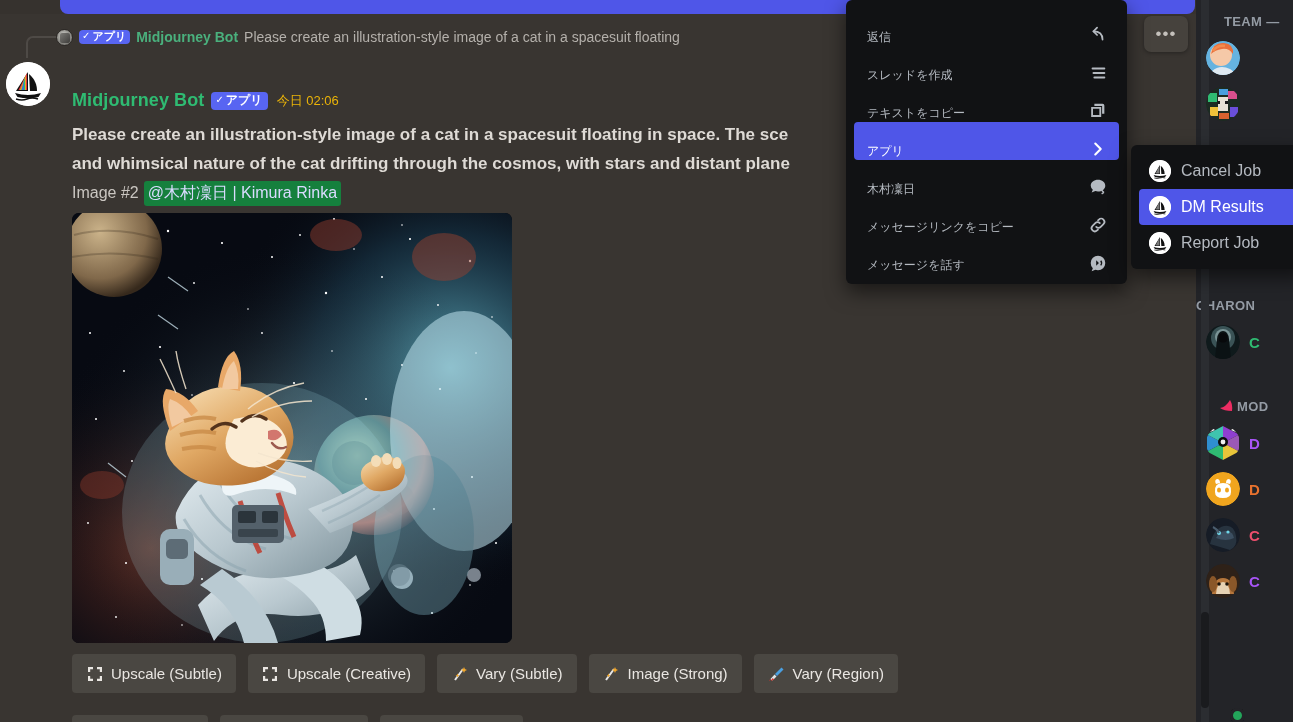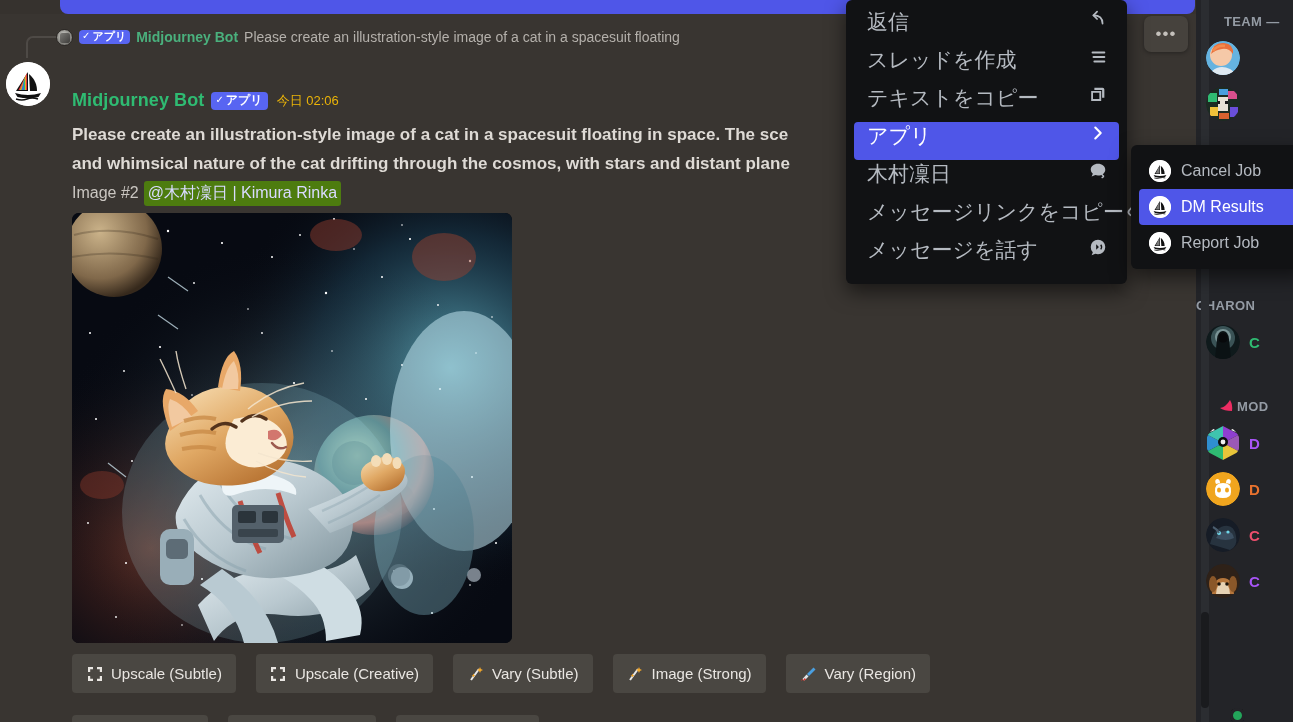--- a/index.html
+++ b/index.html
@@ -78,35 +78,35 @@
     width: 1110px; color: #dedad5; font-size: 17px; font-weight: 700;
     line-height: 29px; white-space: nowrap; overflow: hidden;
   }
   .msg-line2 { position: absolute; left: 72px; top: 101px;
     width: 1110px; color: #dedad5; font-size: 17px; font-weight: 700;
     line-height: 29px; white-space: nowrap; overflow: hidden; }
   .msg-line3 { position: absolute; left: 72px; top: 133px;
     display: flex; align-items: baseline; gap: 5px; white-space: nowrap; }
   .img-label { color: #cac6c1; font-size: 16px; }
   .mention {
-    background: #4d7c0f; color: #d9dbff; border-radius: 3px;
+    background: #15803d; color: #d9dbff; border-radius: 3px;
     padding: 2px 4px; font-size: 16px;
   }
 
   
   .gen-image {
     position: absolute; left: 72px; top: 165px;
     width: 440px; height: 430px; border-radius: 7px; overflow: hidden;
     background: #05070e;
   }
   .gen-image svg { display: block; width: 100%; height: 100%; }
 
   
   .btn-rows { position: absolute; left: 72px; top: 606px; width: 1000px; }
-  .btn-row { display: flex; gap: 20px; margin-bottom: 22px; }
+  .btn-row { display: flex; gap: 12px; margin-bottom: 22px; }
   .dbtn {
     display: inline-flex; align-items: center; gap: 8px;
     background: #4a4742; border-radius: 4px;
     height: 39px; padding: 0 14px;
     color: #e9e6e2; font-size: 15px; font-weight: 500;
     cursor: pointer; white-space: nowrap;
   }
   .dbtn .bico { display: inline-flex; width: 17px; height: 17px; flex: none;
     align-items: center; justify-content: center; }
   .dbtn-sm { height: 38px; padding: 0 12px; }
@@ -167,23 +167,23 @@
 
   
   .ctxmenu {
     position: absolute; left: 846px; top: 0; width: 281px;
     background: #111214; border-radius: 6px;
     padding: 8px 8px 10px 8px;
     box-shadow: 0 8px 20px rgba(0,0,0,.55);
     z-index: 40;
   }
   .ctxitem {
-    display: flex; align-items: flex-start; justify-content: space-between;
+    display: flex; align-items: flex-end; justify-content: space-between;
     height: 38px; padding: 0 10px 0 13px; border-radius: 4px;
-    color: #b5bac1; font-size: 21px; cursor: pointer; white-space: nowrap;
+    color: #b5bac1; font-size: 12px; cursor: pointer; white-space: nowrap;
   }
   .ctxitem.active { background: #4f56e8; color: #ffffff; }
   .ctxitem.danger { color: #f23f43; }
   .ctxlabel { font-weight: 500; }
   .ctxicon { width: 22px; height: 22px; display: flex; align-items: center;
     justify-content: center; flex: none; }
 
   
   .submenu {
     position: absolute; left: 1131px; top: 145px; width: 176px;

